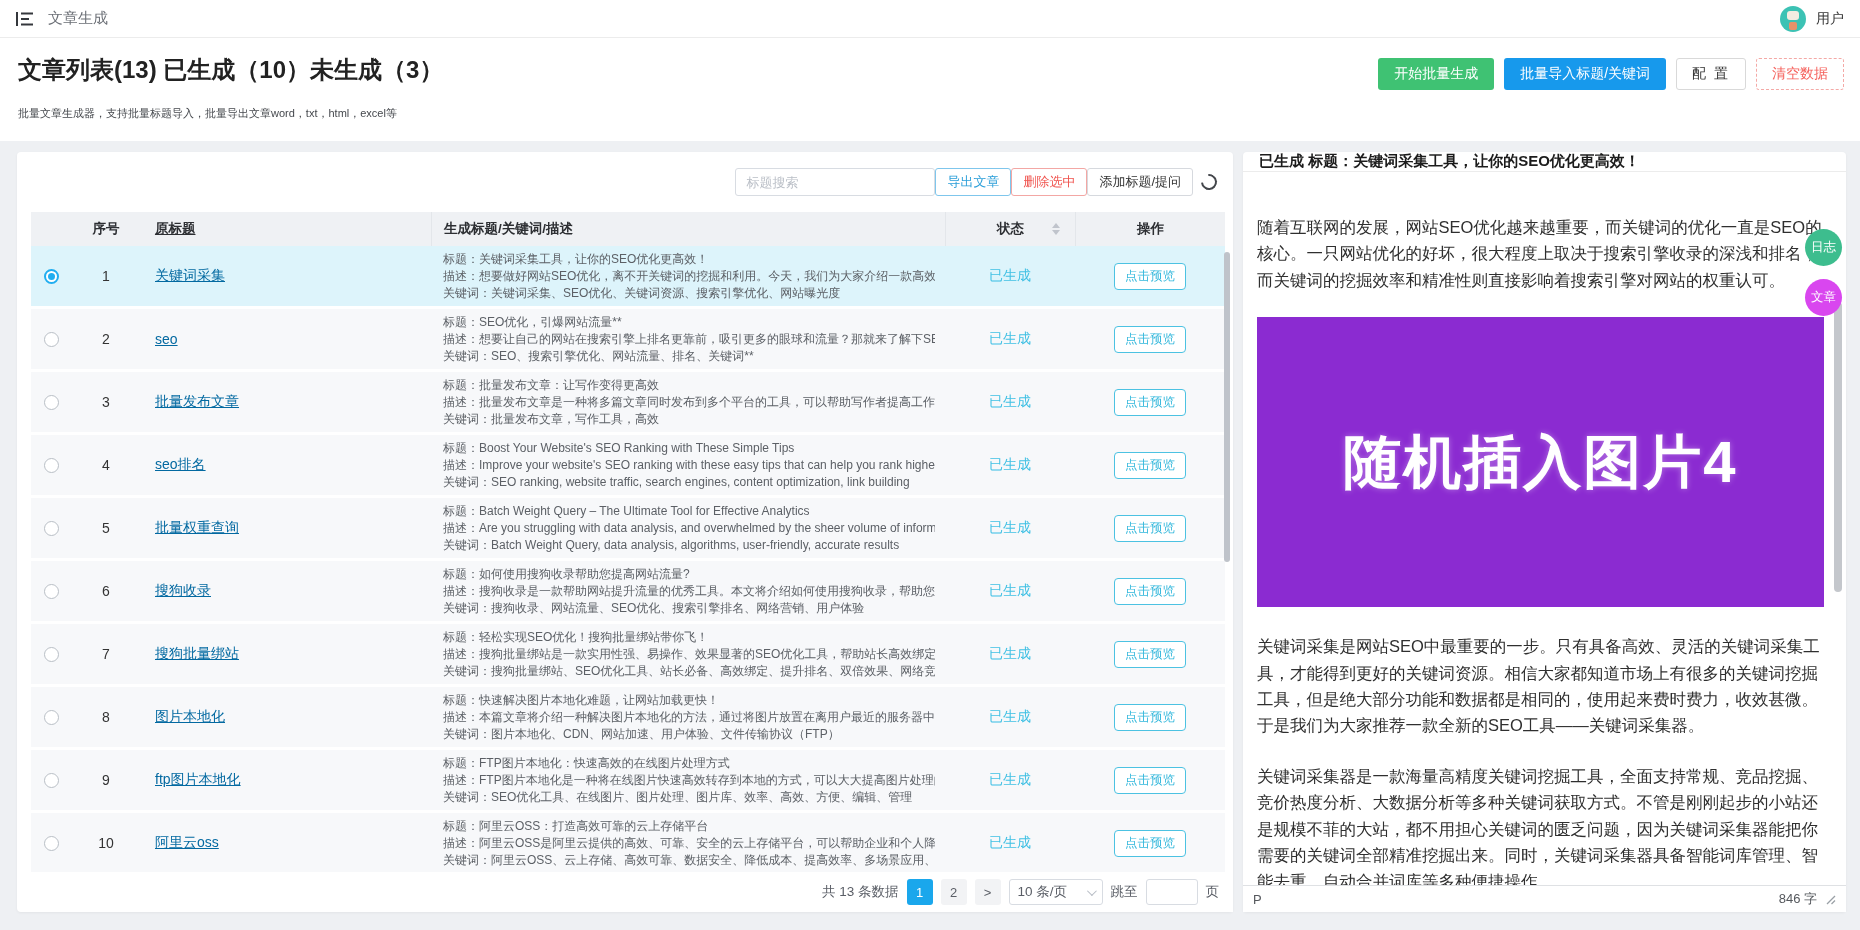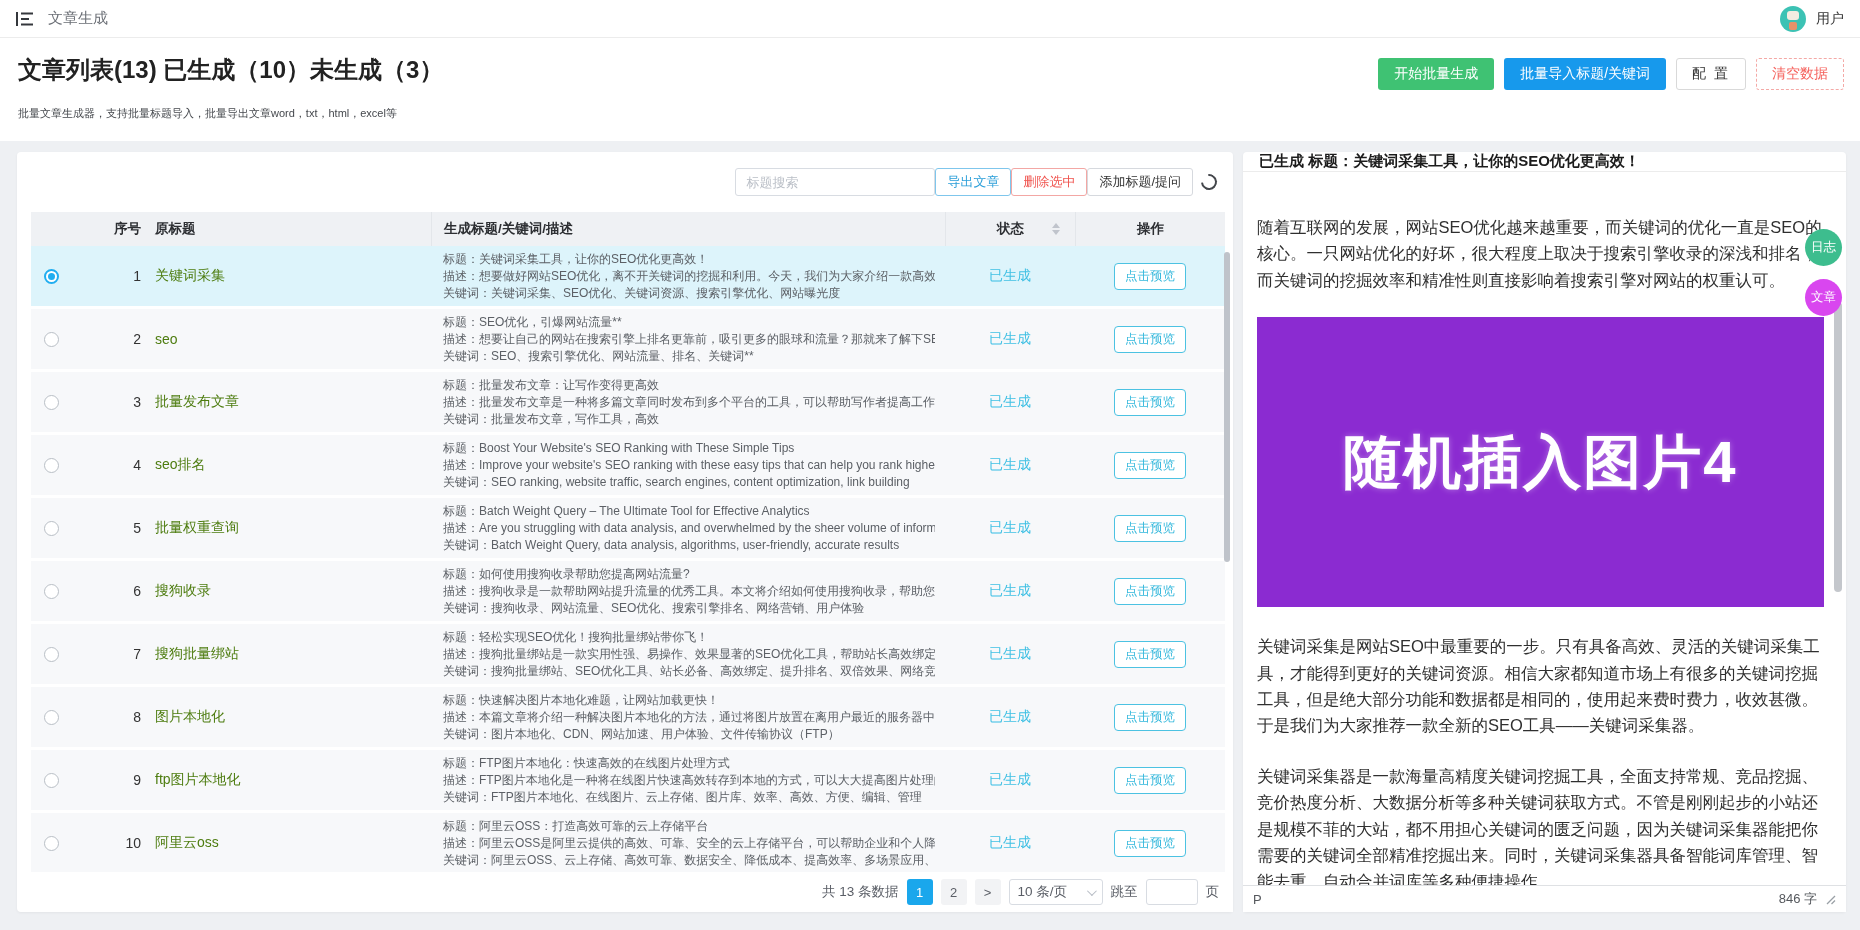--- a/index.html
+++ b/index.html
@@ -41,36 +41,36 @@
   .btn-sm { height:28px; padding:0 11px; font-size:13px; border-radius:3px; background:#fff; cursor:pointer; font-family:inherit; }
   .btn-export { border:1px solid #7fc6ec; color:#2b9fd9; }
   .btn-delete { border:1px solid #f3a7a4; color:#f0544f; }
   .btn-add    { border:1px solid #d6d9de; color:#333; }
   .refresh { width:16px; height:16px; border:2px solid #44474c; border-radius:50%; border-left-color:transparent;
     display:inline-block; margin-left:8px; transform:rotate(40deg); cursor:pointer; }
   
   .table-wrap { margin:8px 8px 0 14px; width:1194px; }
   .thead { display:flex; align-items:center; background:#eff1f4; height:34px; font-weight:700; font-size:13.5px; color:#2d2f33; }
   .c-radio { width:40px; display:flex; justify-content:center; flex:none; }
-  .c-idx   { width:70px; text-align:right; flex:none; }
-  .c-title { width:290px; padding-left:14px; flex:none; white-space:nowrap; overflow:hidden; }
+  .c-idx   { width:70px; text-align:center; flex:none; }
+  .c-title { width:290px; padding-left:14px; flex:none; white-space:nowrap; overflow:hidden;text-decoration:underline; }
   .c-desc  { width:514px; padding:0 10px 0 12px; flex:none; overflow:hidden; }
   .c-status{ width:130px; flex:none; position:relative; text-align:center; }
   .c-act   { width:150px; flex:none; display:flex; justify-content:center; }
   .thead .c-desc, .thead .c-status, .thead .c-act { border-left:1px solid #e3e6ea; align-self:stretch; display:flex; align-items:center; }
   .thead .c-desc { }
   .thead .c-status { justify-content:center;align-items:center; }
   .sorter { position:absolute; right:-36px; top:50%; transform:translateY(-50%); display:flex; flex-direction:column; gap:2px; cursor:pointer; }
   .sorter .up { width:0; height:0; border-left:4px solid transparent; border-right:4px solid transparent; border-bottom:5px solid #c0c4cc; }
   .sorter .dn { width:0; height:0; border-left:4px solid transparent; border-right:4px solid transparent; border-top:5px solid #c0c4cc; }
   .tbody { height:640px; overflow:hidden; }
   .trow { display:flex; align-items:center; height:63px; background:#f7f8fa; border-bottom:3px solid #fff; }
   .trow.selected { background:#ddf4fb; }
   .trow .c-idx { font-size:14px; color:#333; }
-  .trow .c-title { font-size:14px; color:#4d7c0f; }
+  .trow .c-title { font-size:14px; color:#0369a1; }
   .dline { font-size:12px; color:#5c6066; line-height:17px; white-space:nowrap; overflow:hidden; }
   .status-txt { color:#41c0e4; font-size:14px; }
   .preview-btn { border:1px solid #4cc2e2; color:#35b8dc; background:#fff; border-radius:4px;
     font-size:12.5px; padding:4px 10px; cursor:pointer; font-family:inherit; }
   .radio { width:15px; height:15px; border:1px solid #b9bfc6; border-radius:50%; background:#fff; display:inline-block; position:relative; cursor:pointer; }
   .trow.selected .radio { border:2px solid #21aef0; }
   .trow.selected .radio::after { content:""; position:absolute; inset:2px; border-radius:50%; background:#21aef0; }
   .tbody-scroll { position:absolute; right:3px; top:100px; width:6px; height:310px; background:#bfc3ca; border-radius:3px; }
   
   .pagination { position:absolute; left:5px; right:0; bottom:0; height:40px; display:flex; align-items:center;
@@ -292,21 +292,21 @@
   </div>
         <div class="trow">
     <div class="c-radio">
             <span class="radio"></span>
           </div>
     <div class="c-idx">9</div>
     <div class="c-title">ftp图片本地化</div>
     <div class="c-desc">
       <div class="dline"><span>标题：</span><span>FTP图片本地化：快速高效的在线图片处理方式</span></div>
       <div class="dline"><span>描述：</span><span>FTP图片本地化是一种将在线图片快速高效转存到本地的方式，可以大大提高图片处理的效率。</span></div>
-      <div class="dline"><span>关键词：</span><span>FTP图片本地化、在线图片、云上存储、图片库、效率、高效、方便、编辑、管理</span></div>
+      <div class="dline"><span>关键词：</span><span>SEO优化工具、在线图片、图片处理、图片库、效率、高效、方便、编辑、管理</span></div>
     </div>
     <div class="c-status"><span class="status-txt">已生成</span></div>
     <div class="c-act">
             <button class="preview-btn">点击预览</button>
           </div>
   </div>
         <div class="trow">
     <div class="c-radio">
             <span class="radio"></span>
           </div>

